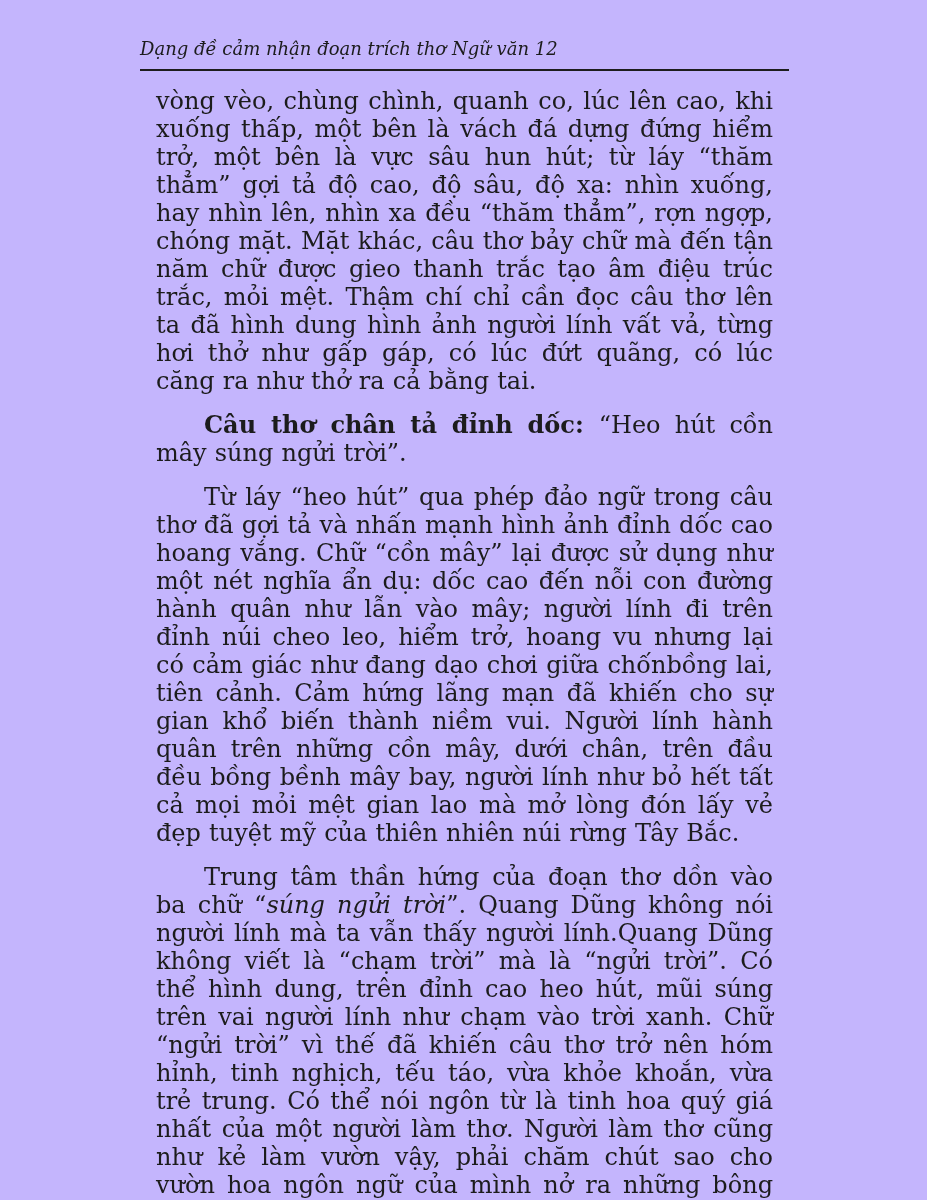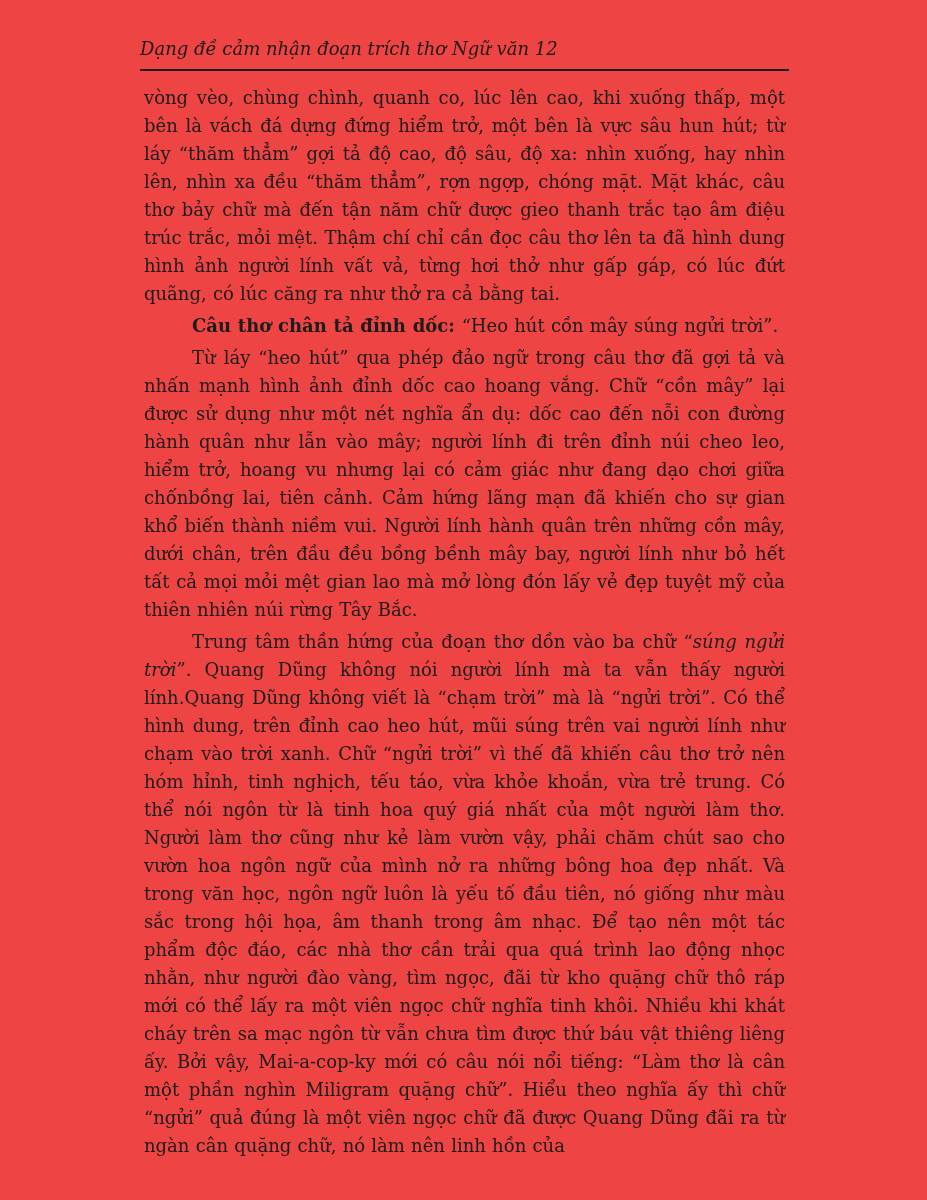--- a/index.html
+++ b/index.html
@@ -5,39 +5,39 @@
   html, body {
     margin: 0;
     padding: 0;
     background: #ffffff;
   }
   .page {
     position: relative;
     width: 927px;
     height: 1200px;
     box-sizing: border-box;
-    background: #ef4444;
+    background: #c4b5fd;
     color: #1c1c1c;
     font-family: "DejaVu Serif", "Liberation Serif", serif;
     padding: 38px 138px 0 140px;
     overflow: hidden;
   }
   .page-header {
     font-style: italic;
     font-size: 18px;
     line-height: 22px;
     padding-bottom: 9px;
     border-bottom: 2px solid #1d1d1d;
     margin-bottom: 13px;
     color: #1c1c1c;
   }
   .body-text p {
-    margin: 4px;
+    margin: 16px;
     text-align: justify;
-    font-size: 18px;
+    font-size: 24px;
     line-height: 28px;
     word-spacing: 0.5px;
   }
   .body-text p.indent {
     text-indent: 48px;
   }
   .body-text b {
     font-weight: bold;
   }
   .body-text i {

